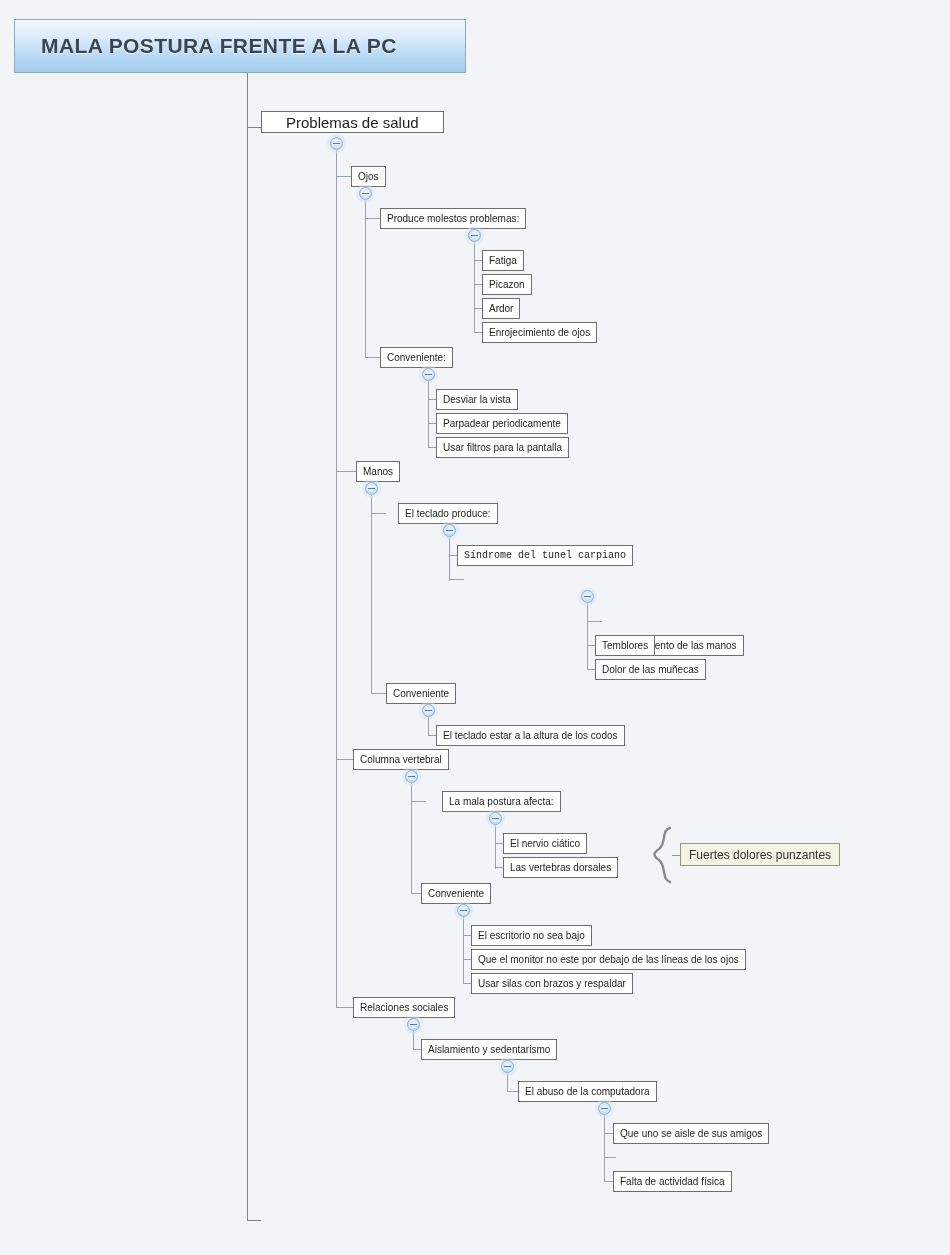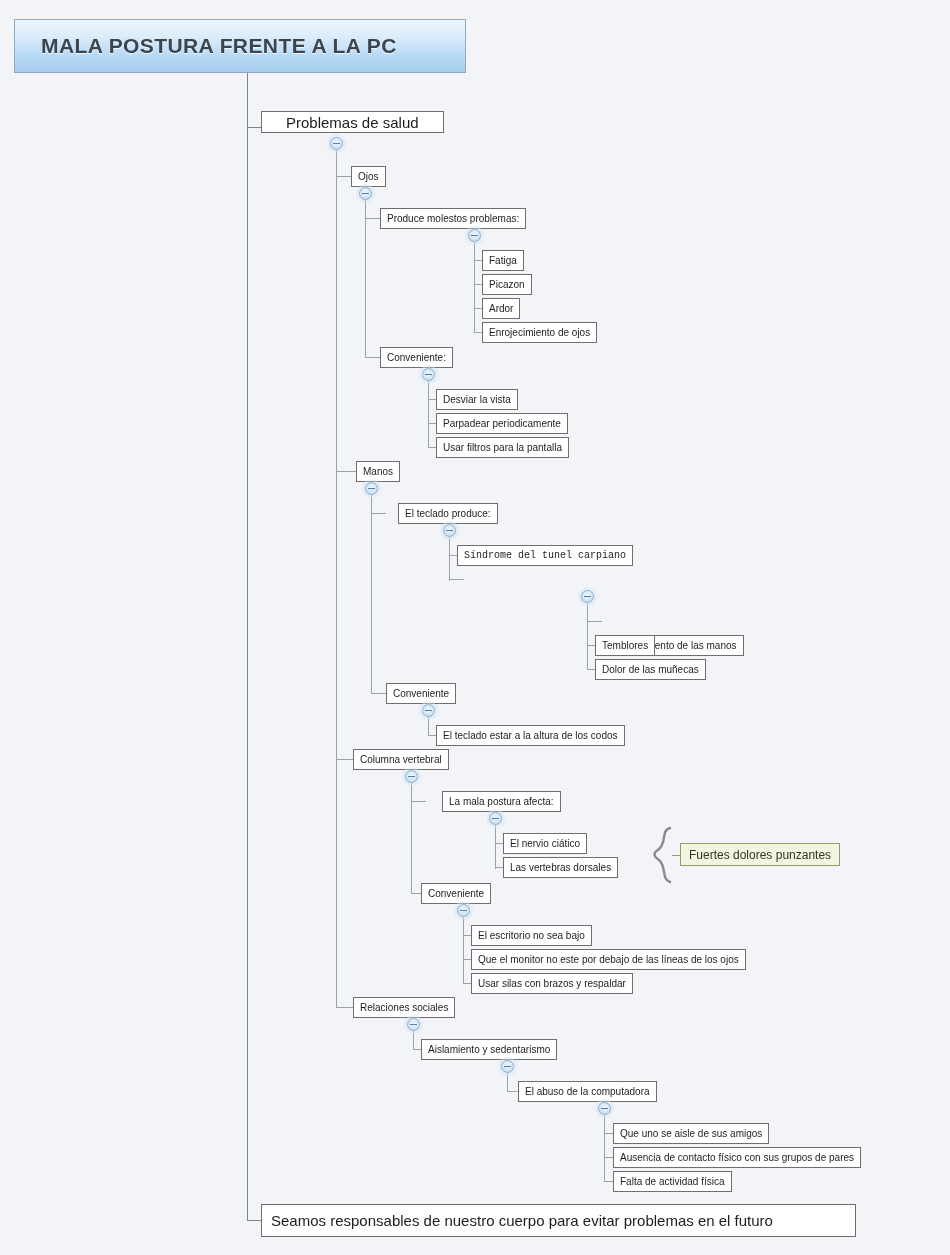--- a/index.html
+++ b/index.html
@@ -315,25 +315,19 @@
   </div>
   <div class="toggle-halo" style="left:595px;top:1099px;"></div>
   <div class="toggle" style="left:598px;top:1102px;"></div>
   <div class="vline" style="left:604px;top:1115px;height:66px;"></div>
 
   <div class="hline" style="left:604px;top:1133px;width:12px;"></div>
   <div class="node" style="left:613px;top:1123px;">
     <span>Que uno se aisle de sus amigos</span>
   </div>
   <div class="hline" style="left:604px;top:1157px;width:12px;"></div>
-  <div class="node" style="left:613px;top:1147px;">
-    <span>Ausencia de contacto físico con sus grupos de pares</span>
-  </div>
   <div class="hline" style="left:604px;top:1181px;width:12px;"></div>
   <div class="node" style="left:613px;top:1171px;">
     <span>Falta de actividad física</span>
   </div>
 
-  <div class="concl">
-    <span>Seamos responsables de nuestro cuerpo para evitar problemas en el futuro</span>
-  </div>
 
 </div>
 
 </body></html>

